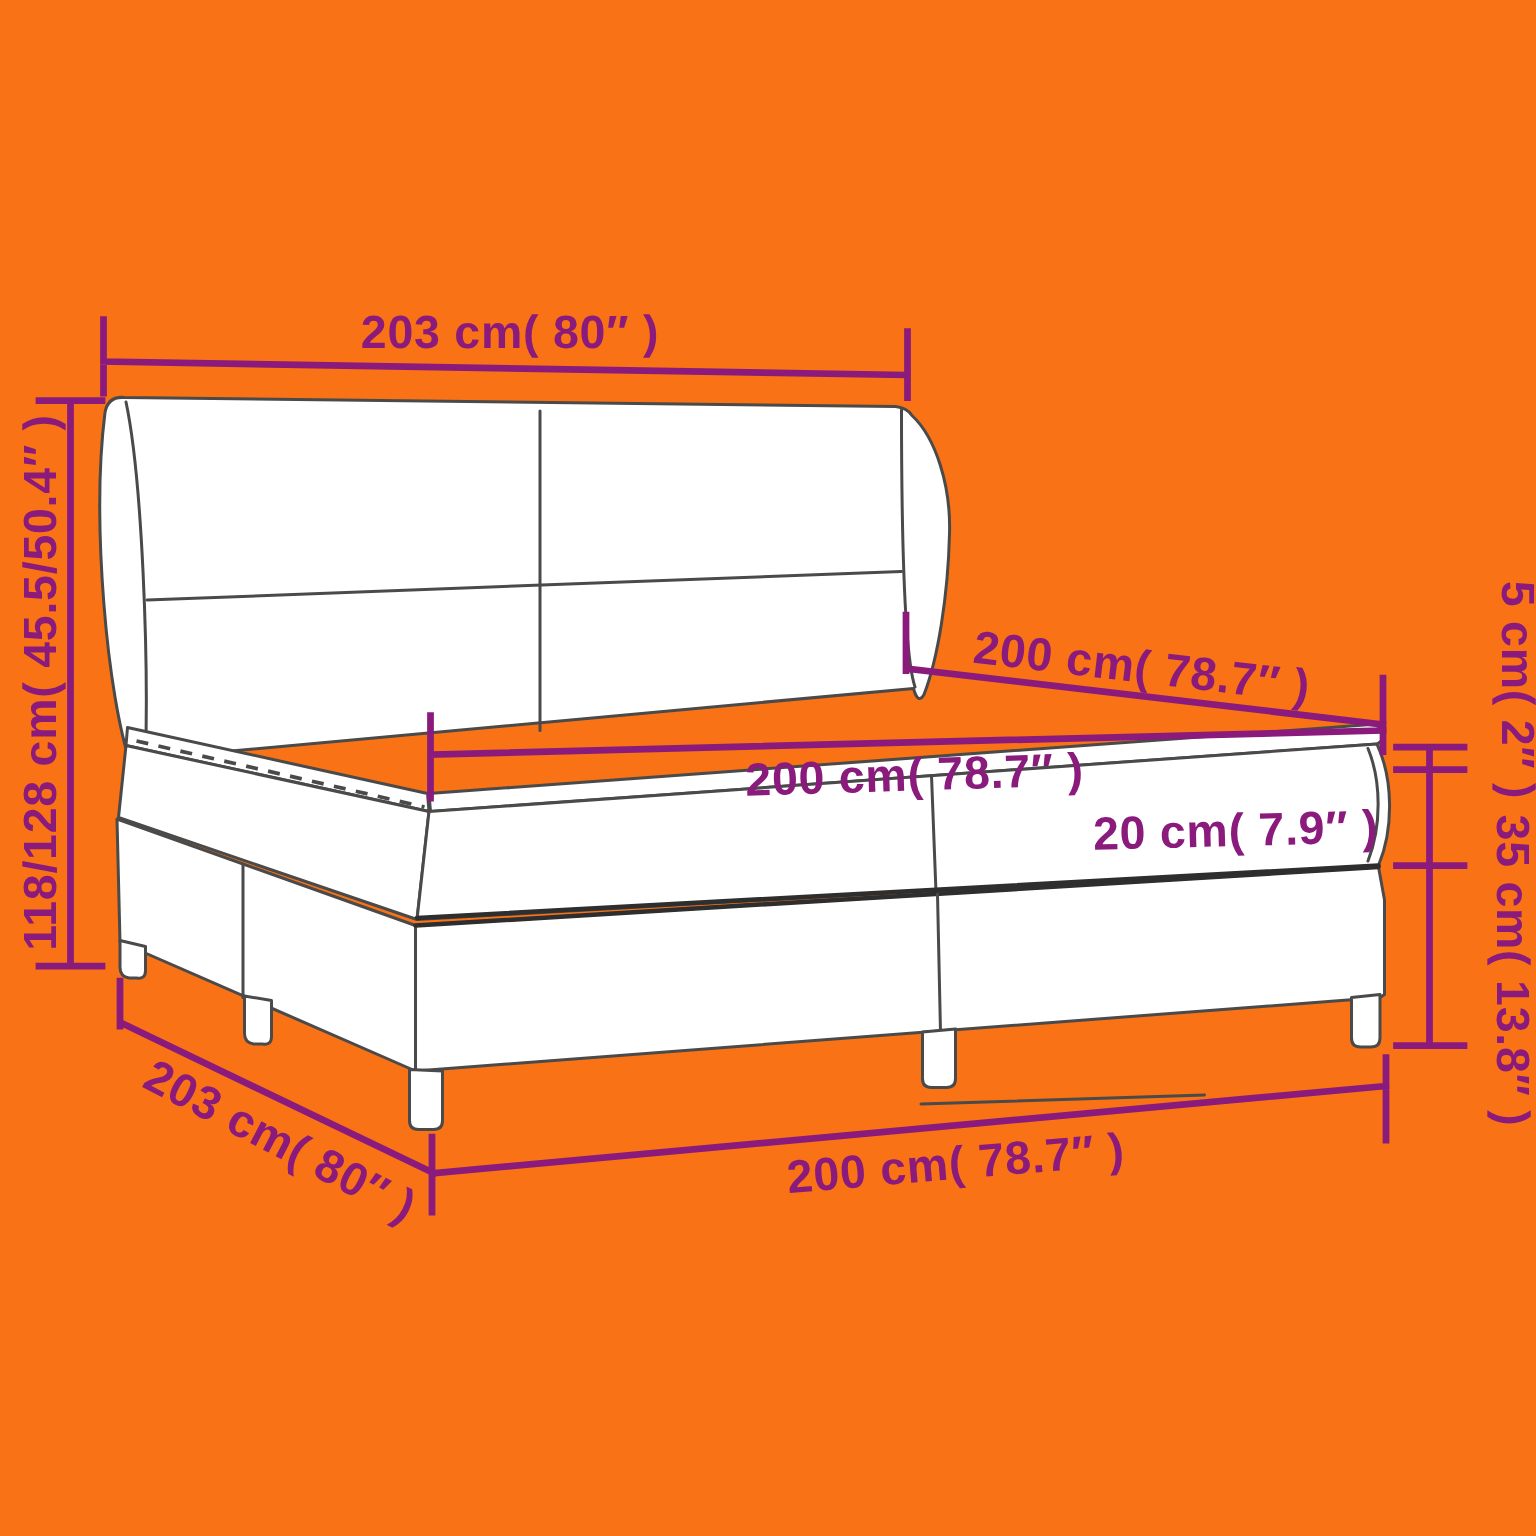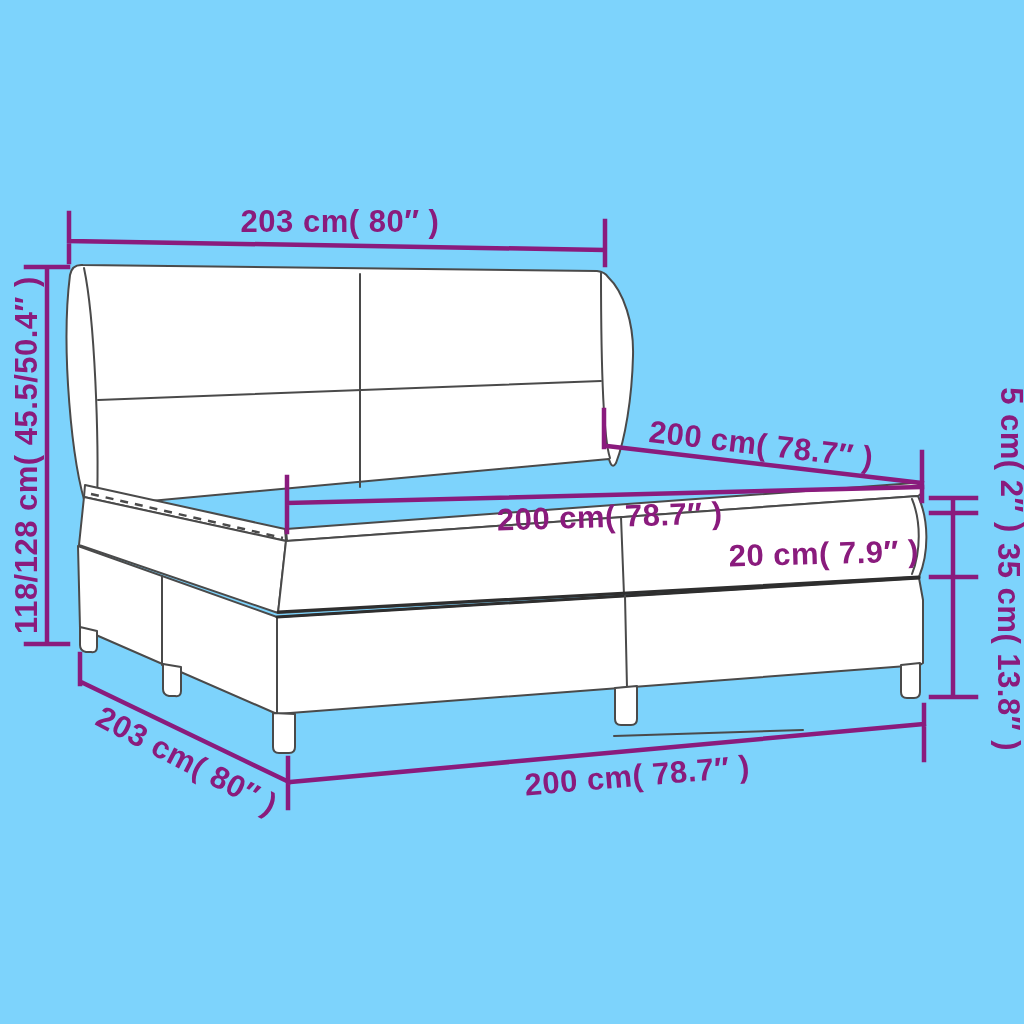--- a/index.html
+++ b/index.html
@@ -1,17 +1,17 @@
 <!DOCTYPE html>
 <html style="--dim: #8a1b7d; --line: #4a4a4a;"><head>
 <meta charset="utf-8">
 <style>
   html,body{margin:0;padding:0;background:#fff;}
   body{width:1024px;height:1024px;overflow:hidden;font-family:"Liberation Sans",sans-serif;}
-  #stage{width:1024px;height:1024px;position:relative;background:#7dd3fc;}
+  #stage{width:1024px;height:1024px;position:relative;background:#f97316;}
   svg{display:block;}
   .outline{fill:none;stroke:var(--line,#4a4a4a);stroke-width:2;stroke-linejoin:round;stroke-linecap:round;}
   .solid{fill:#fff;stroke:var(--line,#4a4a4a);stroke-width:2;stroke-linejoin:round;}
   .dark{fill:none;stroke:#2e2e2e;stroke-width:3;stroke-linecap:round;}
   .hatch{fill:none;stroke:var(--line,#4a4a4a);stroke-width:2.5;stroke-dasharray:8 7;}
   .dim{fill:none;stroke:var(--dim,#8a1b7d);stroke-width:4.5;stroke-linecap:square;}
   .dim-text{fill:var(--dim,#8a1b7d);font-family:"Liberation Sans",sans-serif;
             font-weight:bold;font-size:31px;letter-spacing:.5px;text-anchor:middle;}
 </style>
 </head>

